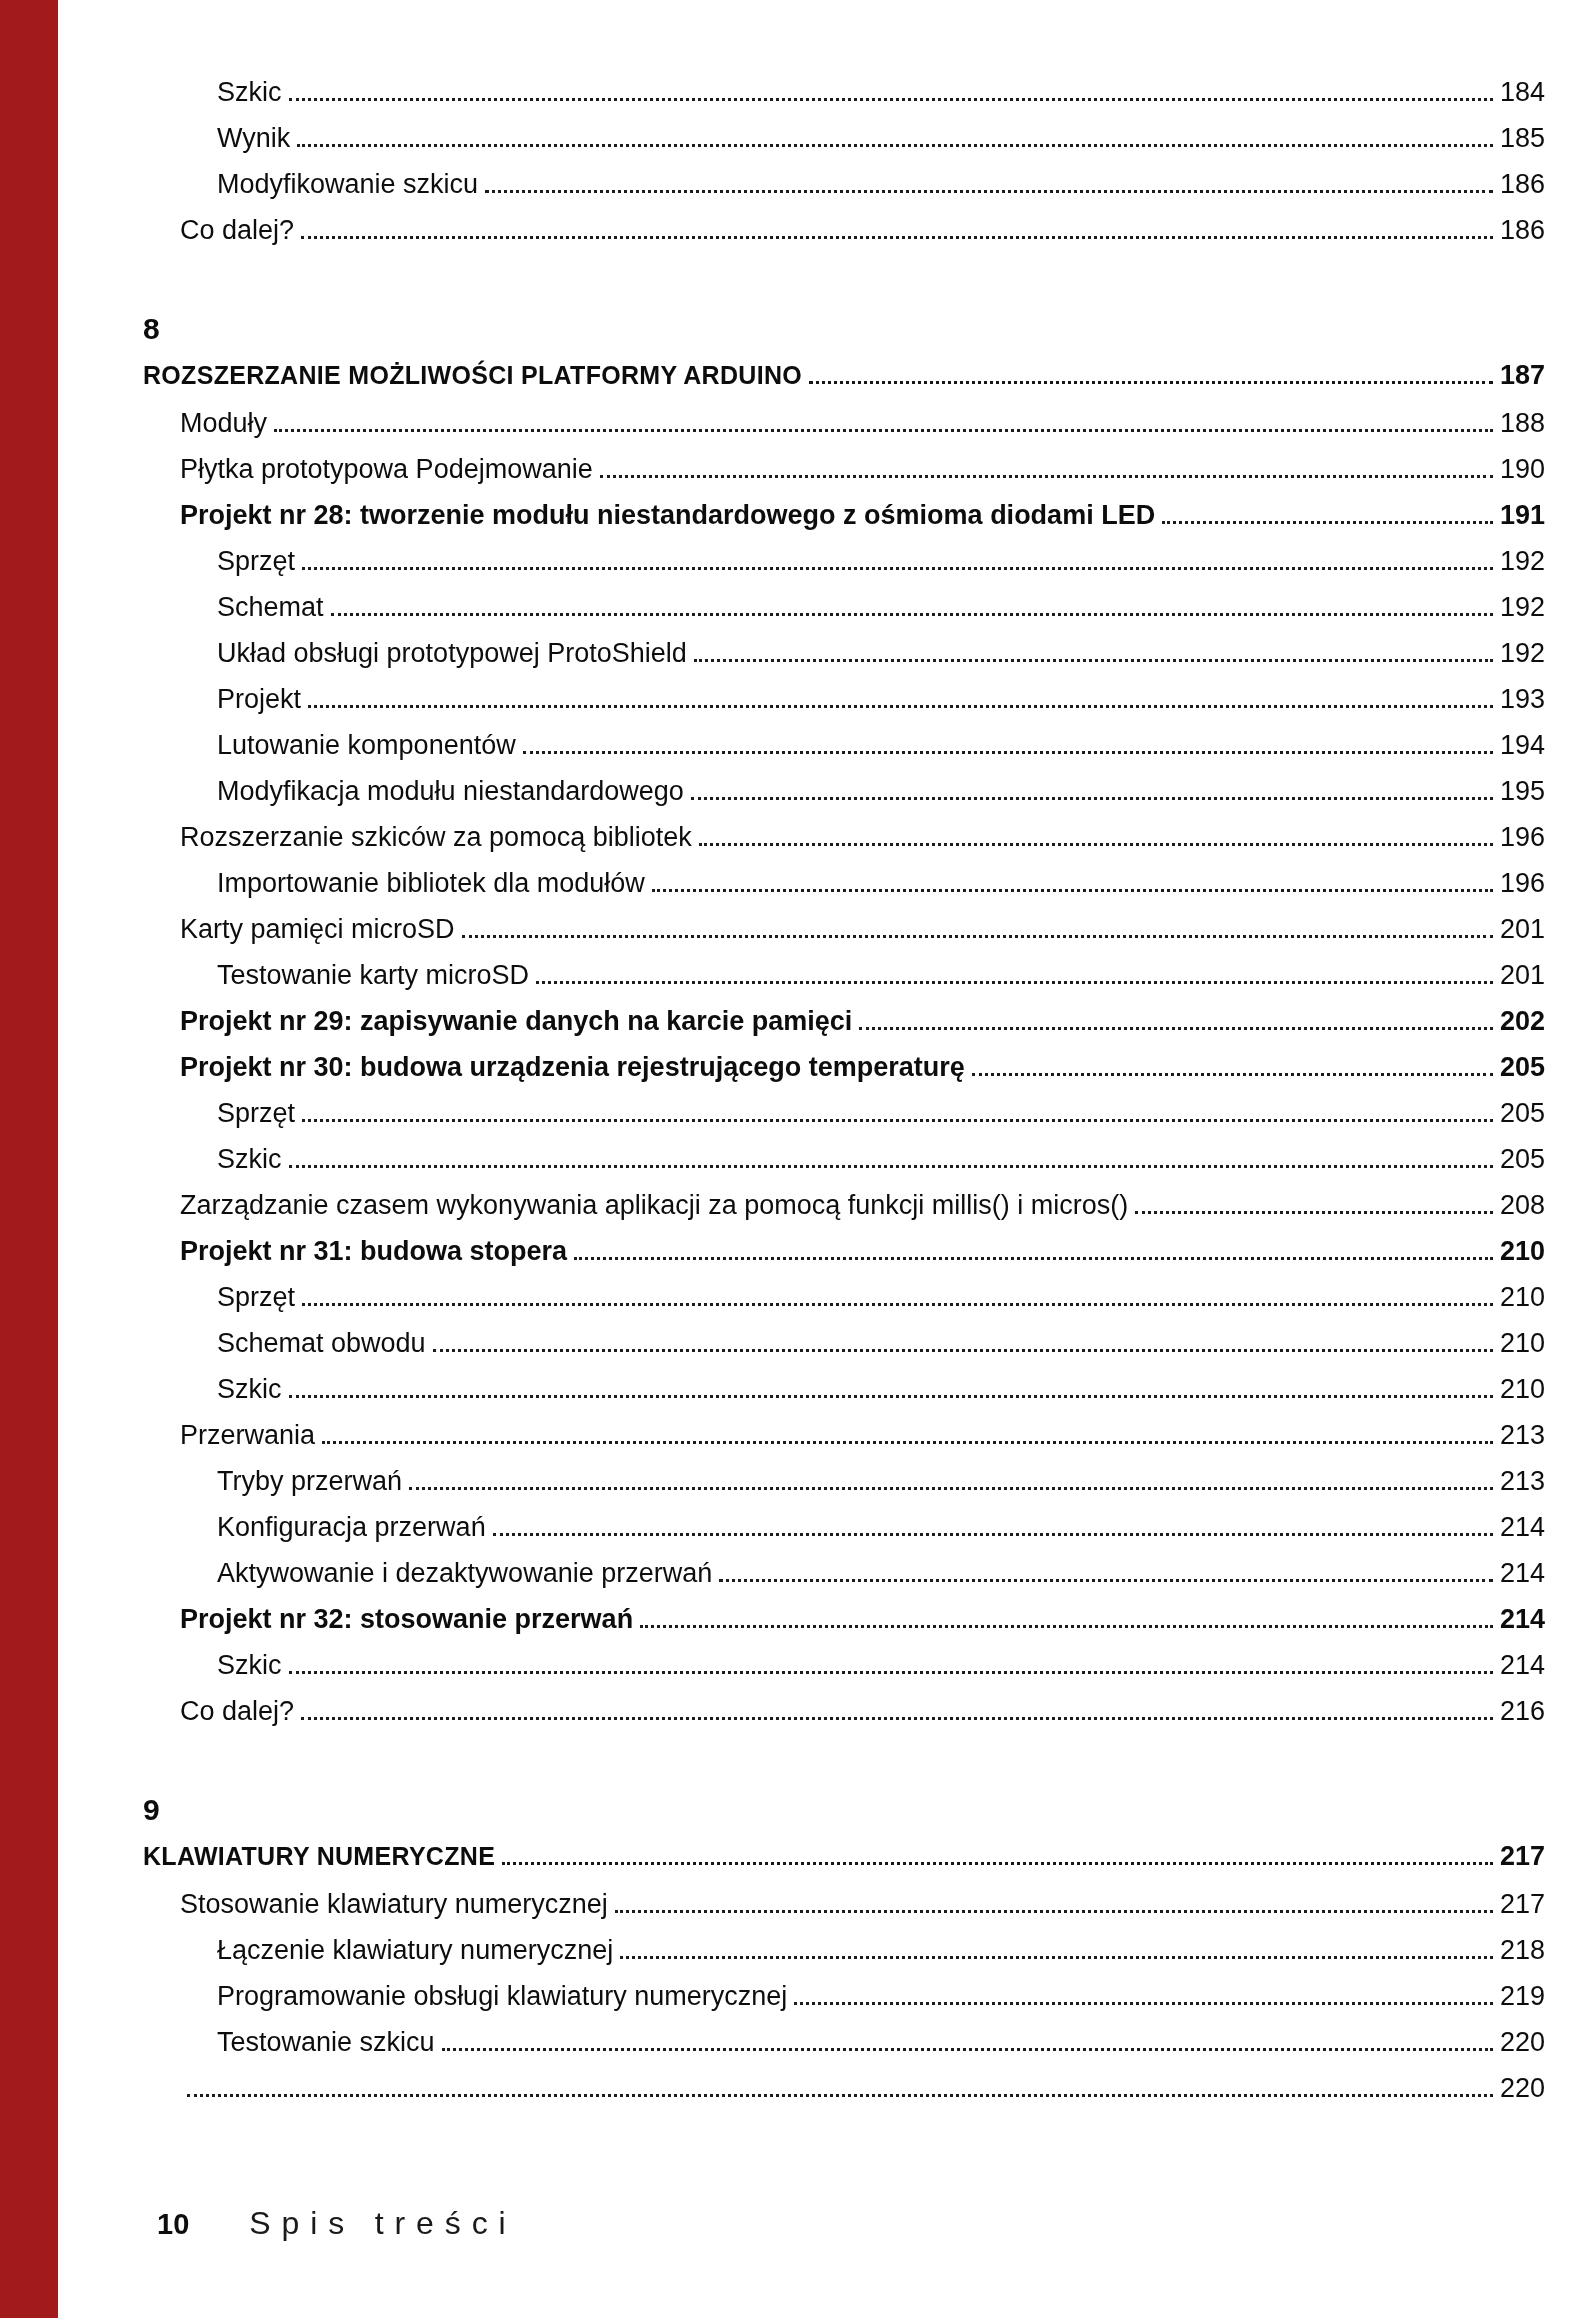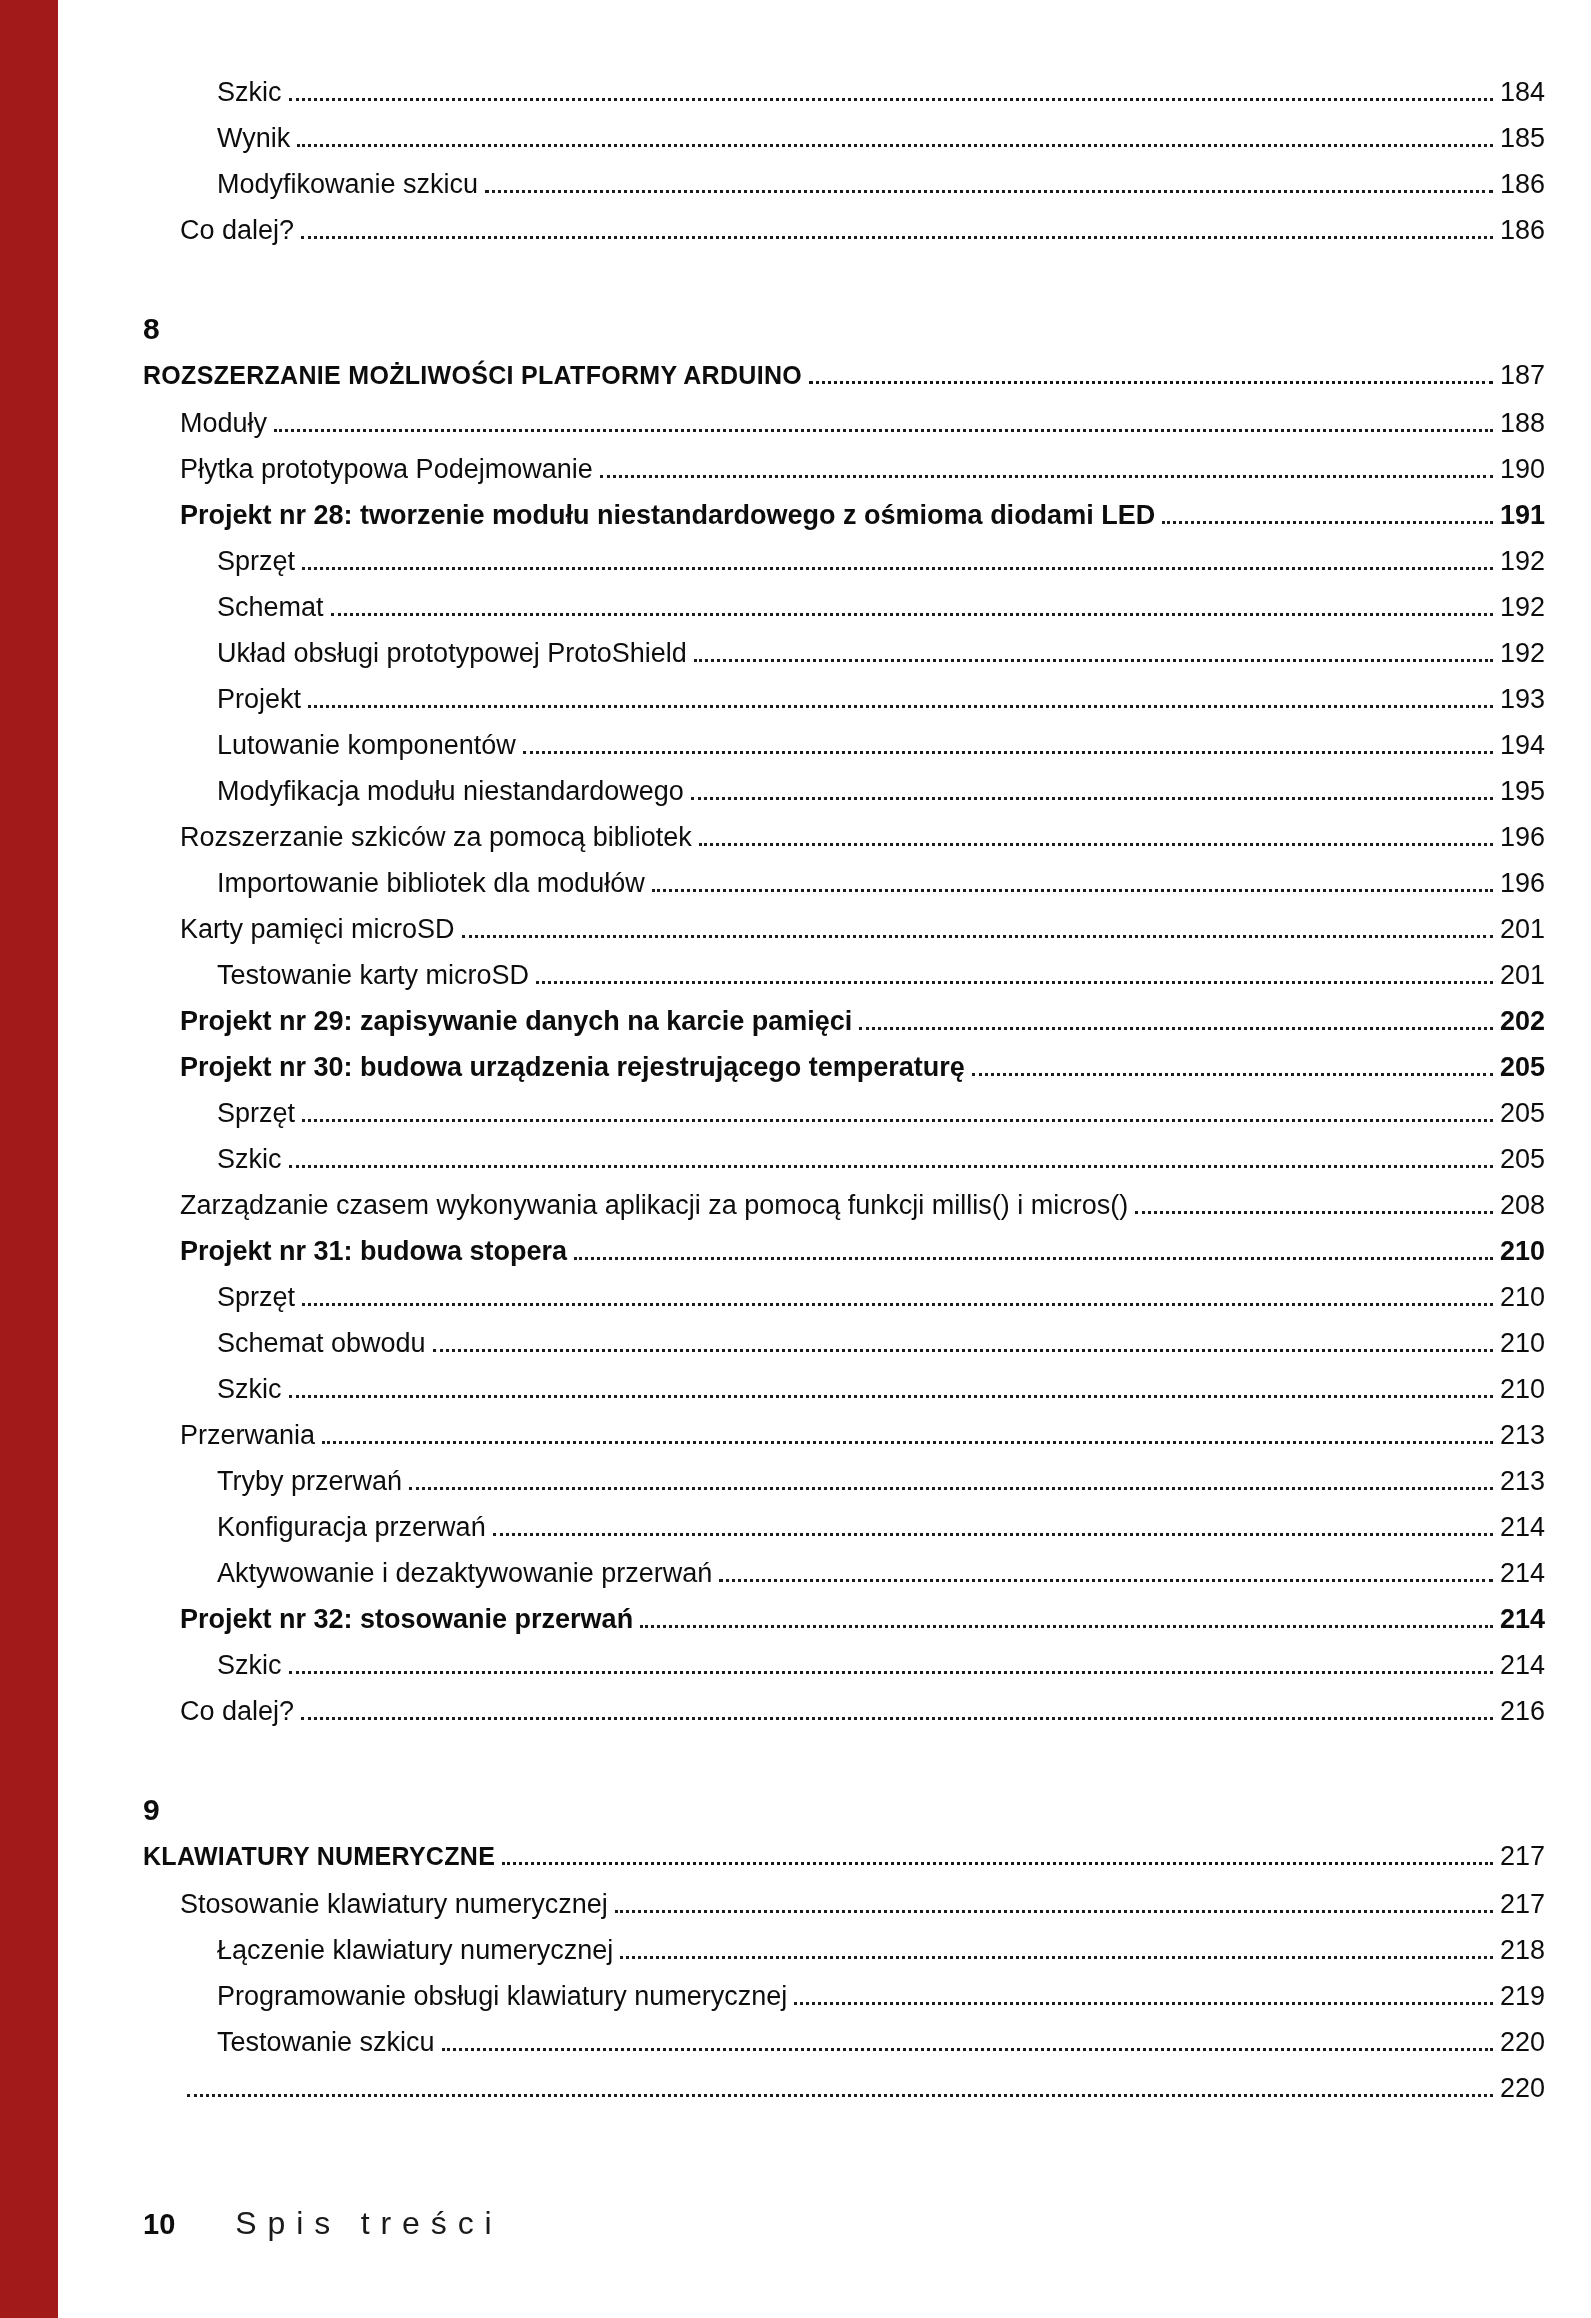--- a/index.html
+++ b/index.html
@@ -51,34 +51,35 @@
     font-size: 30px;
     line-height: 44px;
   }
   .chapter-heading { line-height: 49px; }
   .chapter-heading .label {
     font-size: 25px;
     font-weight: bold;
     letter-spacing: 0.3px;
   }
   .chapter-heading .page-num {
-    font-weight: normal;
+    font-weight: bold;
     font-size: 27px;
   }
   .chapter-heading .dots { border-bottom: 3.5px dotted #161616; }
   .footer {
     position: absolute;
     left: 143px;
     bottom: 77px;
     display: flex;
     align-items: baseline;
   }
   .footer-num {
     font-weight: bold;
     font-size: 29px;
+    margin-left: 14px;
   }
   .footer-label {
     font-size: 32px;
     letter-spacing: 0.34em;
     margin-left: 60px;
     color: #1a1a1a;
   }
 </style>
 </head>
 <body>

